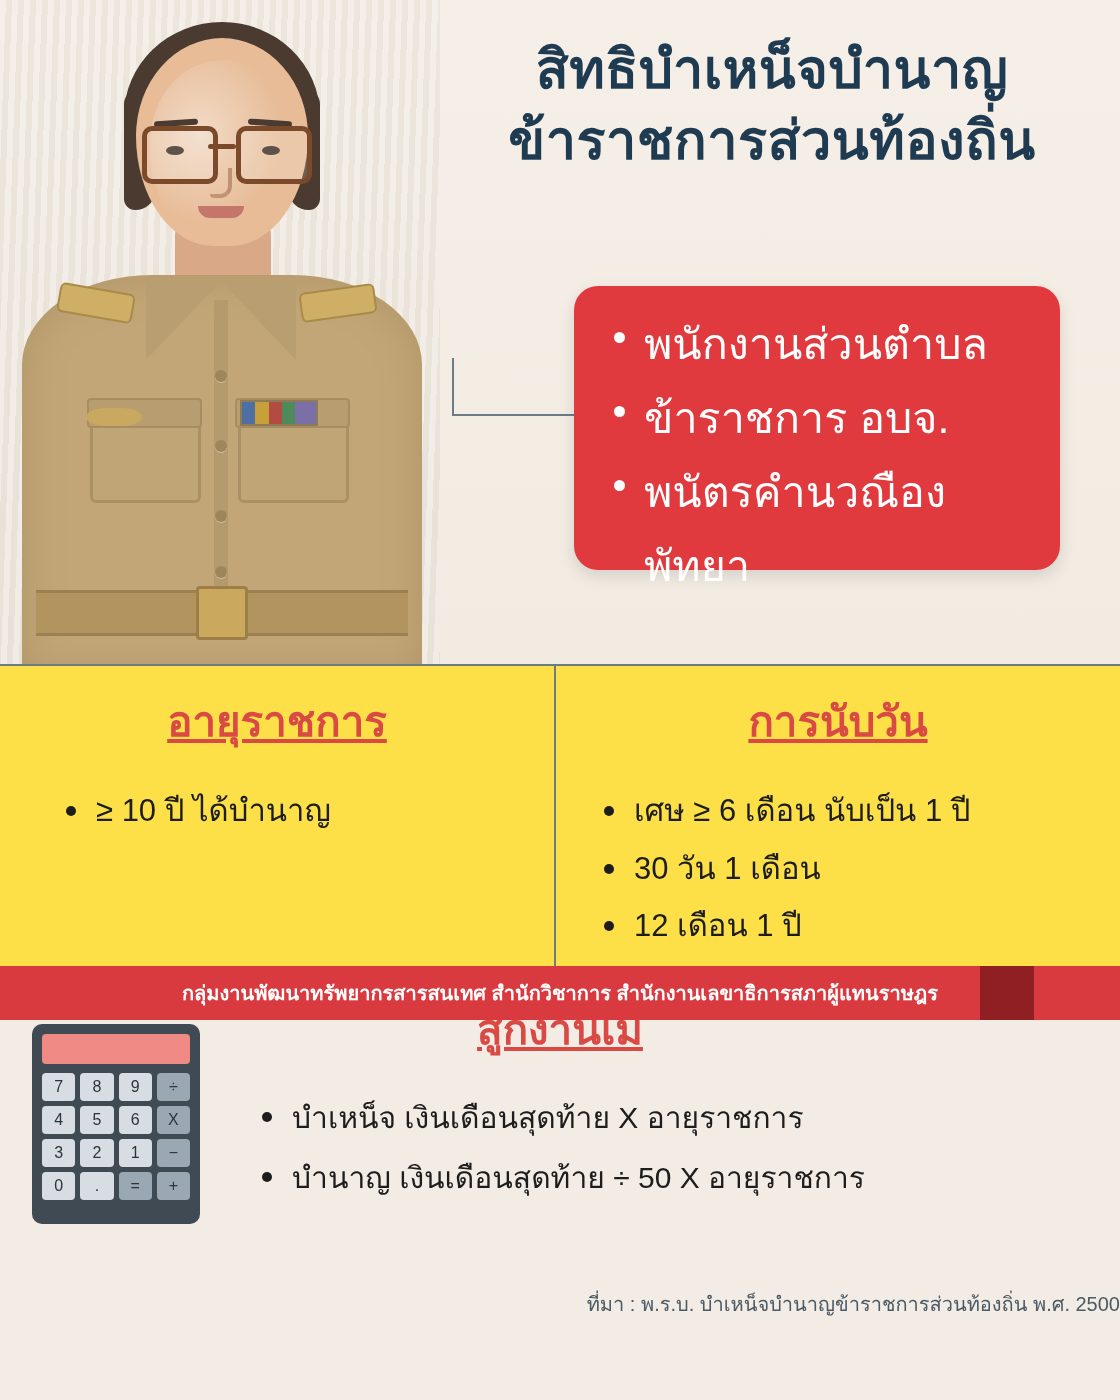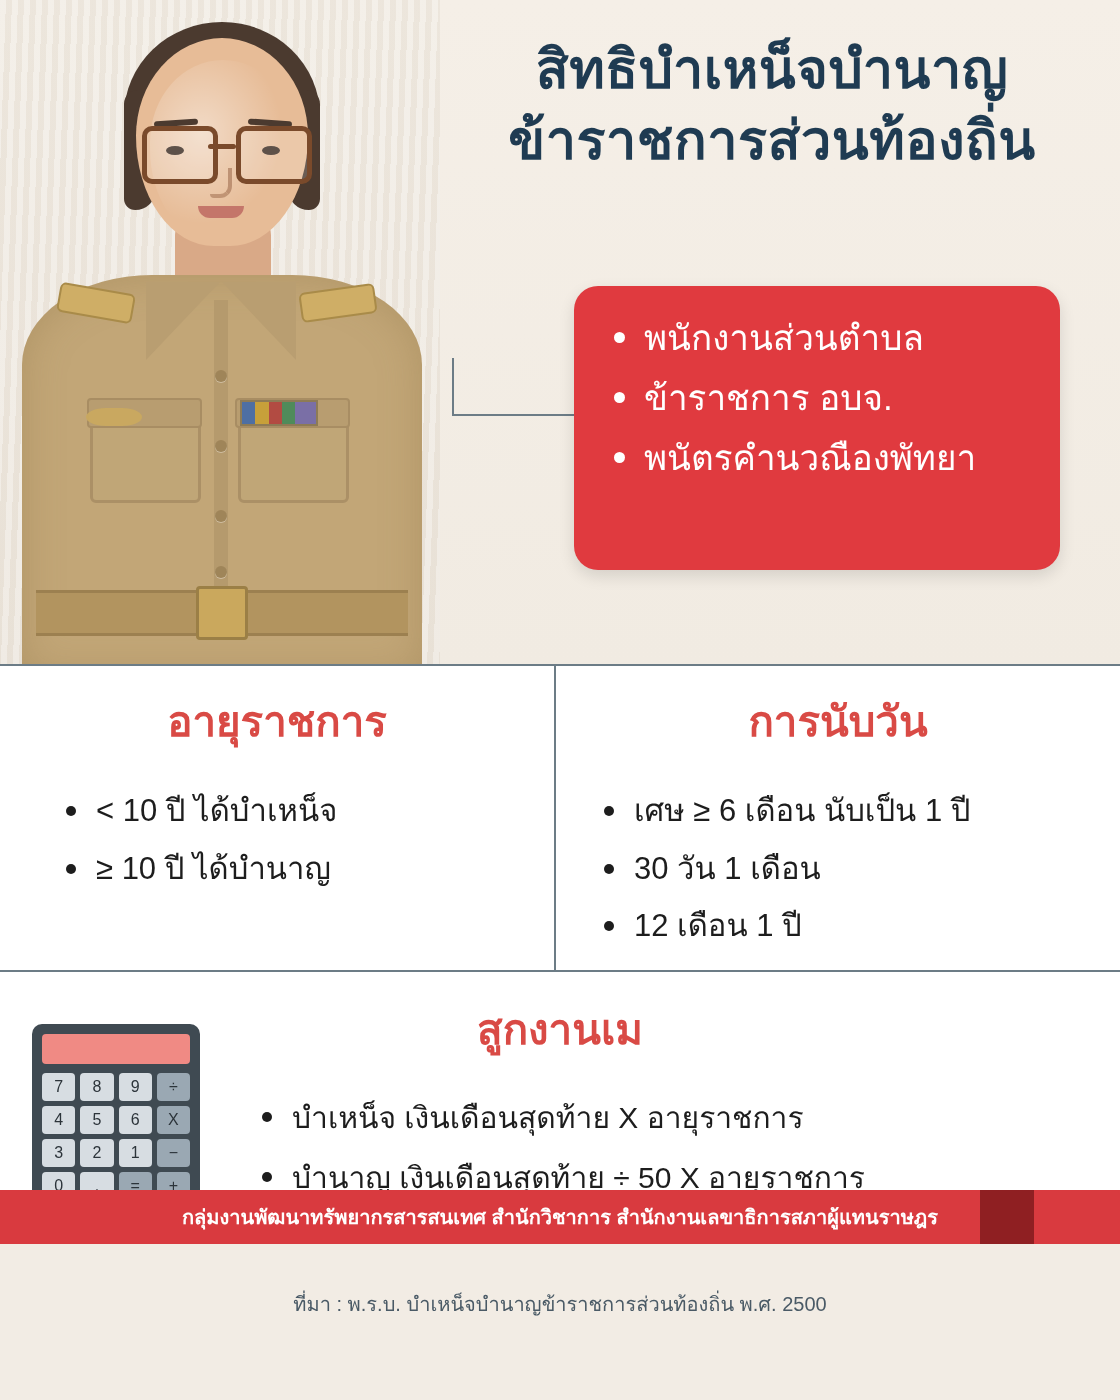--- a/index.html
+++ b/index.html
@@ -10,22 +10,22 @@
     width: 1120px;
     height: 1400px;
     background: #f2ece4;
     font-family: "Liberation Sans", sans-serif;
     overflow: hidden;
     position: relative;
   }
   .page {
     position: relative;
     width: 1120px;
-    height: 1244px;
-    background: #ffffff;
+    height: 1020px;
+    background: #fde047;
   }
 
   
   .top {
     position: relative;
     height: 664px;
     width: 1120px;
     background: linear-gradient(180deg, #f5efe7 0%, #f1ebe2 100%);
     overflow: hidden;
   }
@@ -189,21 +189,21 @@
     box-shadow: 0 6px 16px rgba(0,0,0,.12);
     padding: 22px 26px;
     box-sizing: border-box;
   }
   .red-card ul {
     list-style: none;
     margin: 0; padding: 0;
   }
   .red-card li {
     color: #ffffff;
-    font-size: 35px;
+    font-size: 43px;
     line-height: 1.72;
     position: relative;
     padding-left: 44px;
   }
   .red-card li::before {
     content: "";
     position: absolute;
     left: 14px;
     top: 24px;
     width: 11px; height: 11px;
@@ -238,20 +238,21 @@
     width: 2px;
     height: 304px;
     background: #6c7c86;
   }
   .sec-head {
     text-align: center;
     color: #d94a45;
     font-weight: bold;
     font-size: 42px;
     margin-bottom: 28px;
+    text-decoration: underline;
   }
   .bullets {
     list-style: none;
     margin: 0;
     padding: 0 0 0 62px;
   }
   .bullets li {
     position: relative;
     color: #1d1d1d;
     font-size: 31px;
@@ -315,21 +316,21 @@
     justify-content: center;
   }
   .key.op { background: #9aa8b3; }
 
   
   .source {
     position: absolute;
     top: 1288px;
     left: 0;
     width: 1120px;
-    text-align: center;
+    text-align: right;
     color: #4a5a66;
     font-size: 20px;
   }
   .footer {
     position: absolute;
     left: 0;
     bottom: 0;
     width: 1120px;
     height: 54px;
     background: #d93a3f;
@@ -411,21 +412,20 @@
       </ul>
     </div>
   </div>
 
   <div class="divider-h" style="top:664px"></div>
 
   <div class="mid">
     <div class="mid-col left">
       <div class="sec-head">อายุราชการ</div>
       <ul class="bullets">
-        <li>&lt; 10 ปี ได้บำเหน็จ</li>
         <li>≥ 10 ปี ได้บำนาญ</li>
       </ul>
     </div>
     <div class="mid-col right">
       <div class="sec-head">การนับวัน</div>
       <ul class="bullets">
         <li>เศษ ≥ 6 เดือน นับเป็น 1 ปี</li>
         <li>30 วัน 1 เดือน</li>
         <li>12 เดือน 1 ปี</li>
       </ul>

